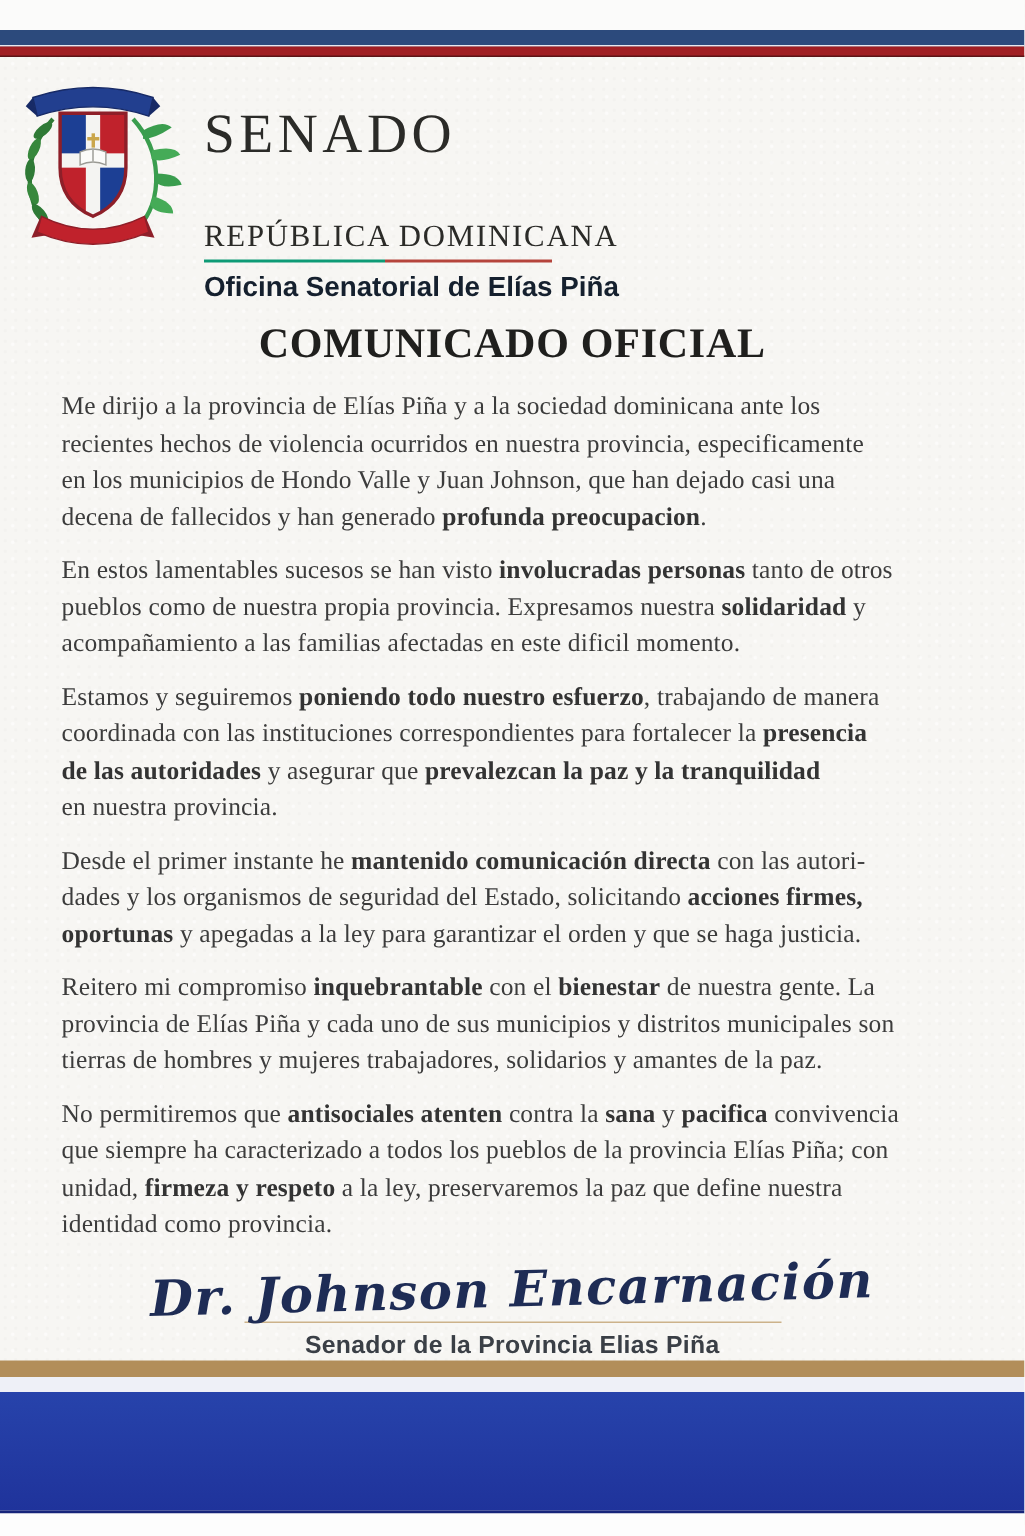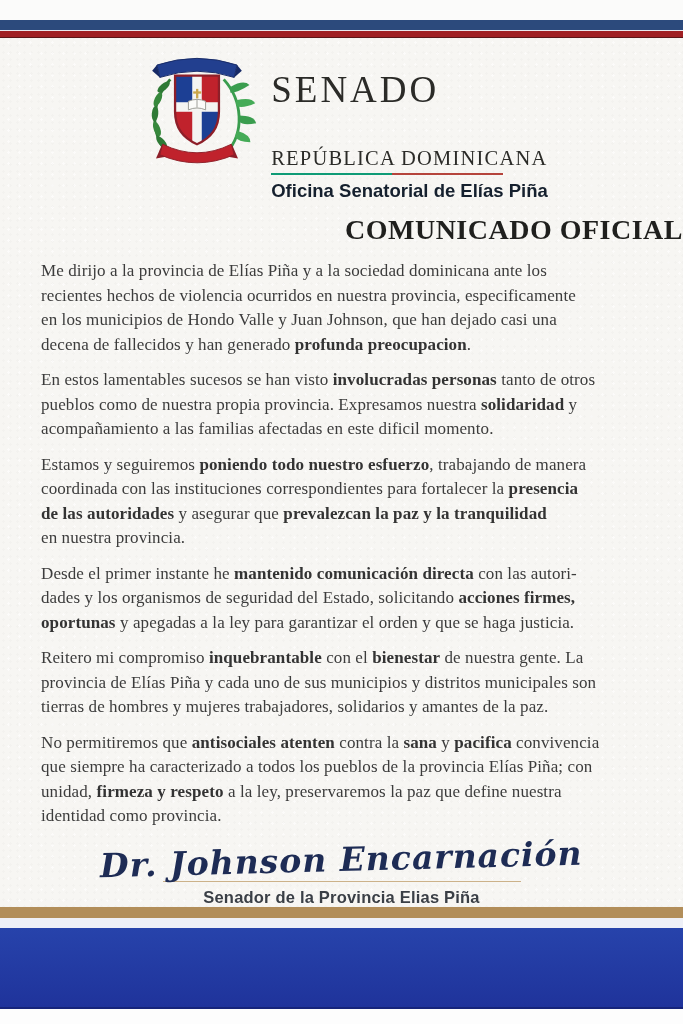--- a/index.html
+++ b/index.html
@@ -17,30 +17,30 @@
       radial-gradient(rgba(0,0,0,0.015) 1px, transparent 1.4px),
       radial-gradient(rgba(255,255,255,0.6) 1px, transparent 1.4px);
     background-size:7px 7px,11px 11px;
     background-position:0 0,3px 4px;
   }
   
   .bar-top-white{height:20px;background:#fbfbfa;}
   .bar-navy{height:10px;background:#2c4a7c;border-bottom:1px solid #e8e9ee;}
   .bar-red{height:6px;background:#a01f23;border-bottom:1px solid #5c1416;}
   
-  .header{display:flex;justify-content:center;align-items:flex-start;margin-top:7px;}
+  .header{display:flex;justify-content:flex-start;align-items:flex-start;margin-top:7px;}
   .crest{width:124px;height:124px;flex:0 0 auto;}
   .head-text{margin:26px 0 0 12px;}
   .org{font-size:37px;letter-spacing:3px;color:#2b2b28;line-height:1.05;font-weight:500;}
   .org-sub{font-size:20.5px;letter-spacing:1.2px;color:#2b2b28;line-height:1.2;font-weight:500;margin-top:36px;}
   .divider{height:2px;width:232px;margin:3px 0 5px 0;
     background:linear-gradient(to right,#0e9b76 0 52%,#b5443c 52% 100%);}
   .office{font-family:"Liberation Sans",sans-serif;font-weight:700;font-size:18.5px;color:#15202e;}
   
-  .title{text-align:right;font-size:28px;font-weight:700;color:#1f1f1d;
+  .title{text-align:center;font-size:28px;font-weight:700;color:#1f1f1d;
     letter-spacing:0.5px;margin:12px 0 13px 0;}
   
   .content{padding:0 41px;color:#3c3c3c;font-size:17px;line-height:24.5px;letter-spacing:0.1px;}
   .content p{margin:0 0 11px 0;}
   .content b{font-weight:700;color:#333;}
   
   .sig{ text-align:center;margin-top:2px;}
   .sig-name{
     font-family:"DejaVu Serif",serif;font-style:italic;font-weight:700;
     font-size:33px;color:#1e2c55;letter-spacing:1px;

